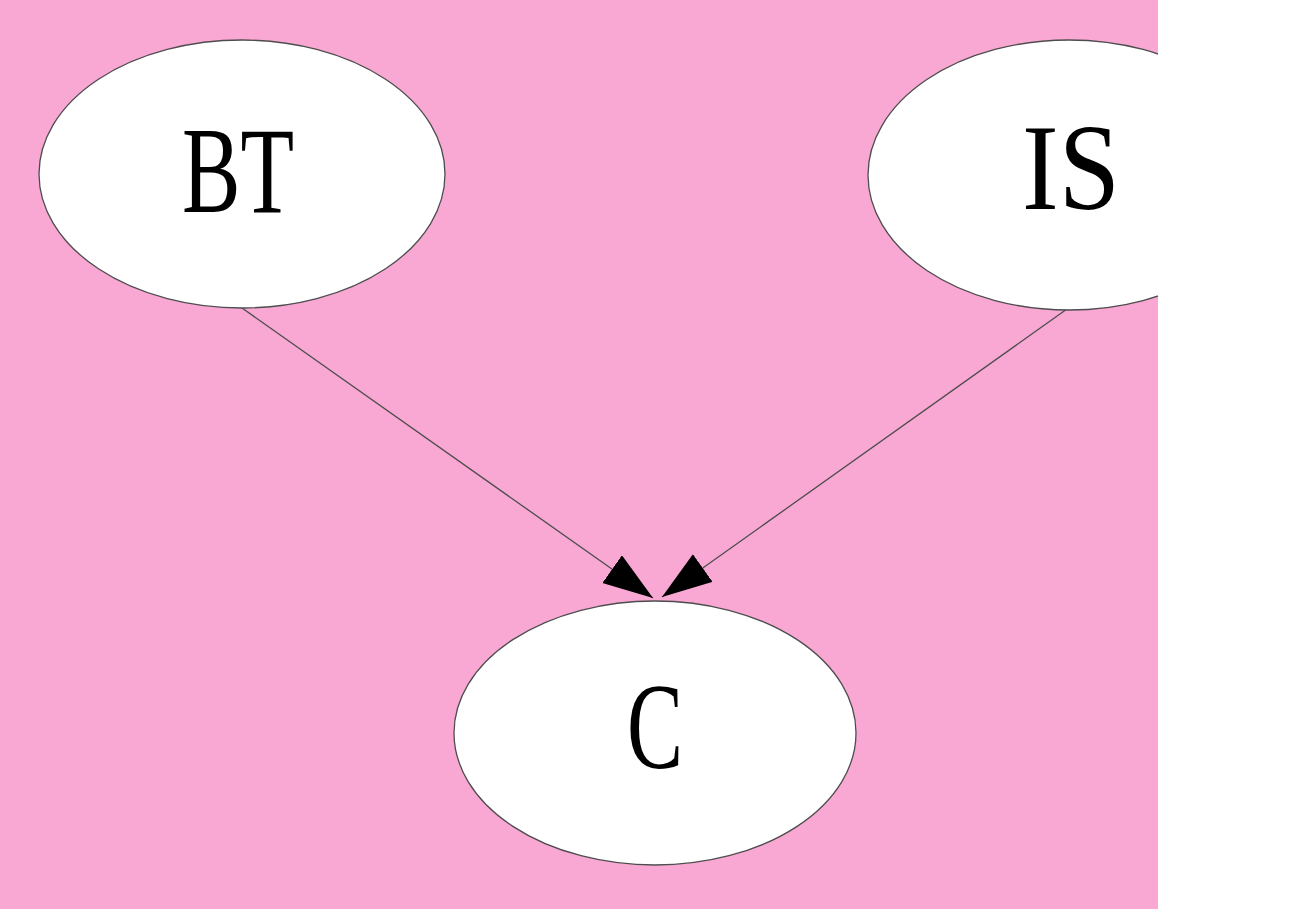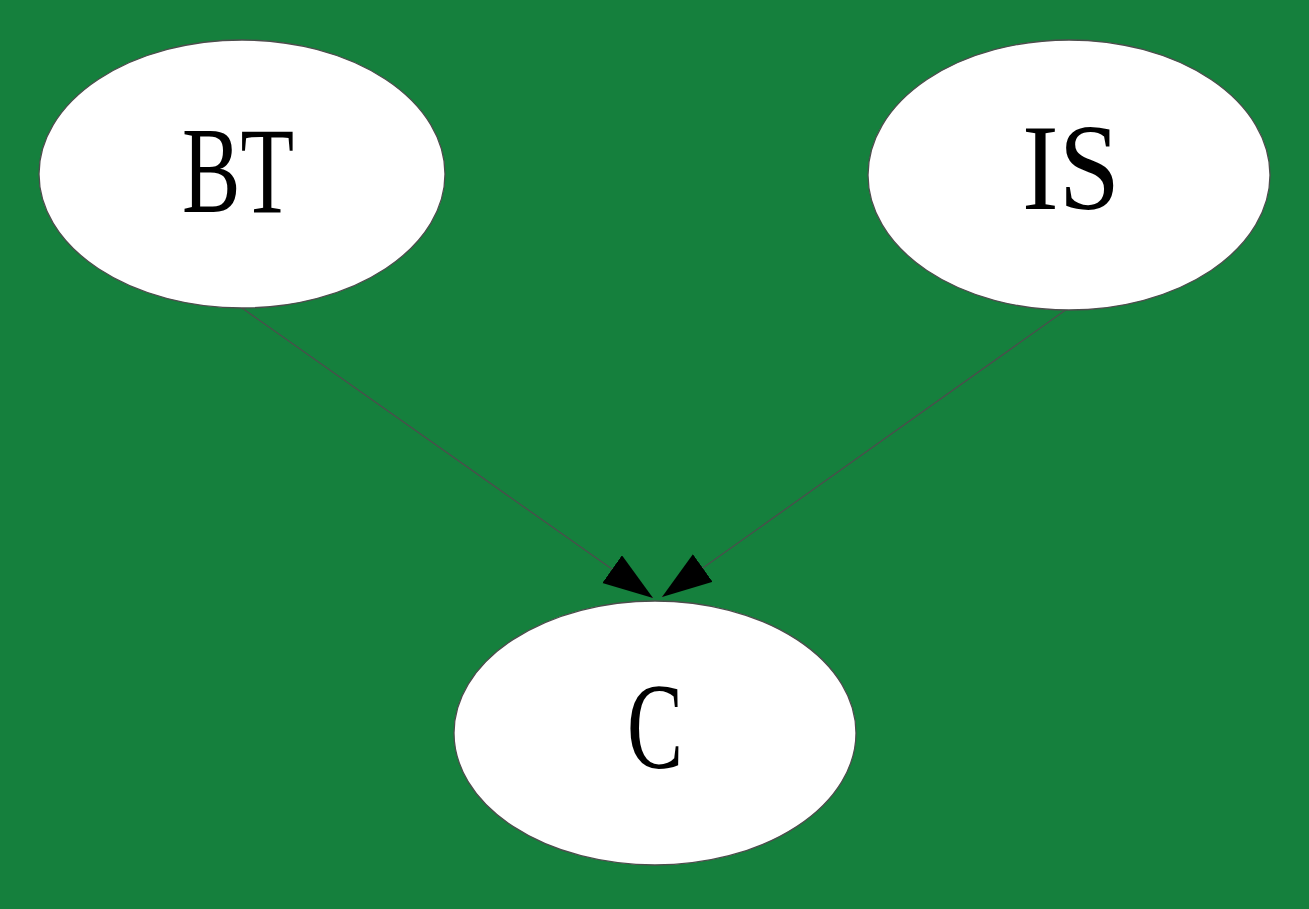--- a/index.html
+++ b/index.html
@@ -2,23 +2,23 @@
 <html><head>
 <meta charset="utf-8">
 <style>
   html, body {
     margin: 0;
     padding: 0;
     background: #ffffff;
   }
   .canvas {
     position: relative;
-    width: 1309px;
+    width: 1158px;
     height: 909px;
-    background: #15803d;
+    background: #f9a8d4;
     overflow: hidden;
   }
   svg {
     display: block;
   }
   .node-label {
     font-family: "Liberation Serif", "DejaVu Serif", serif;
     font-weight: normal;
   }
 </style>

